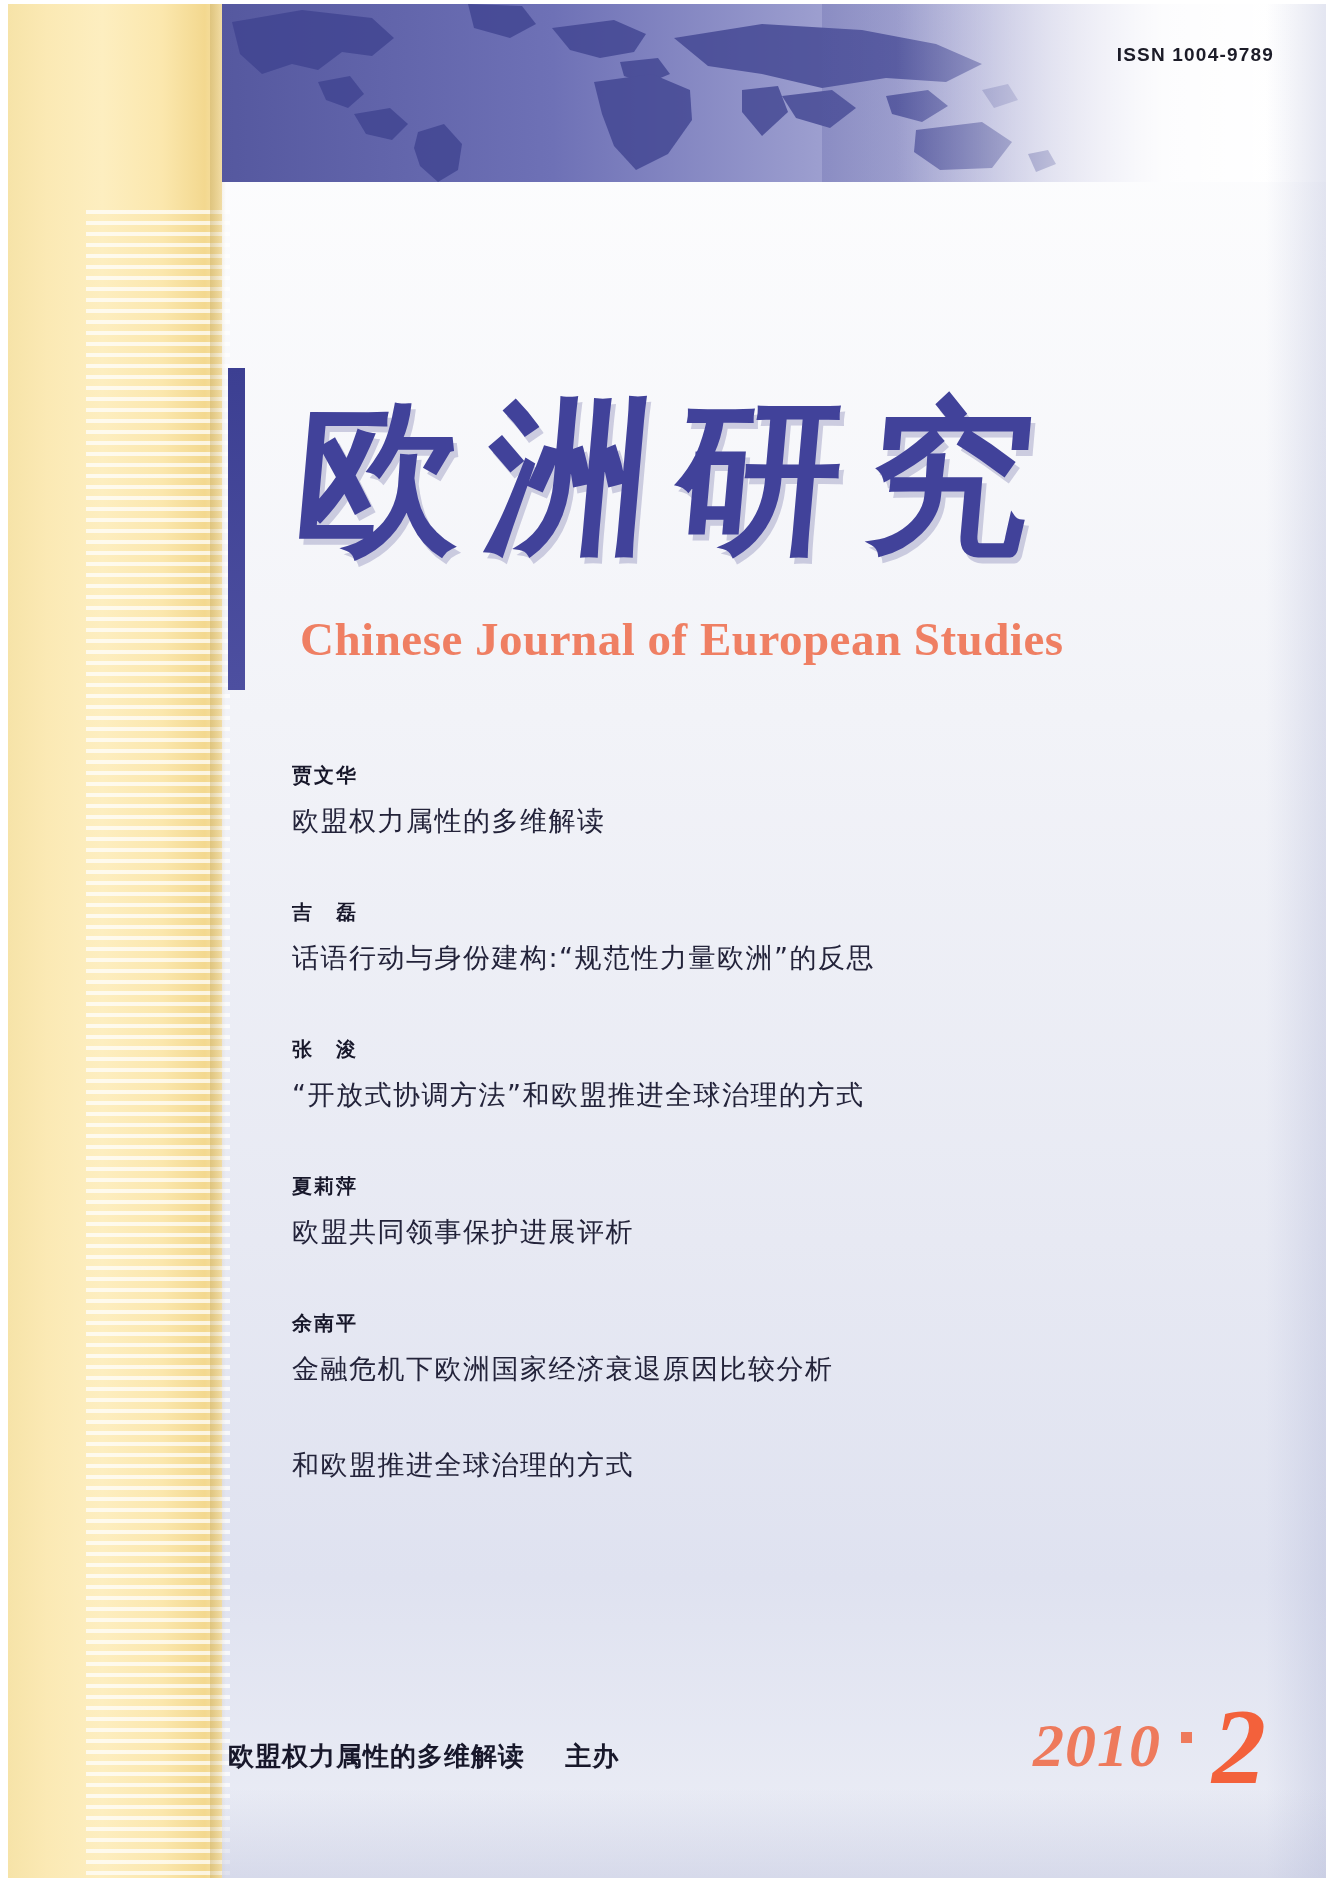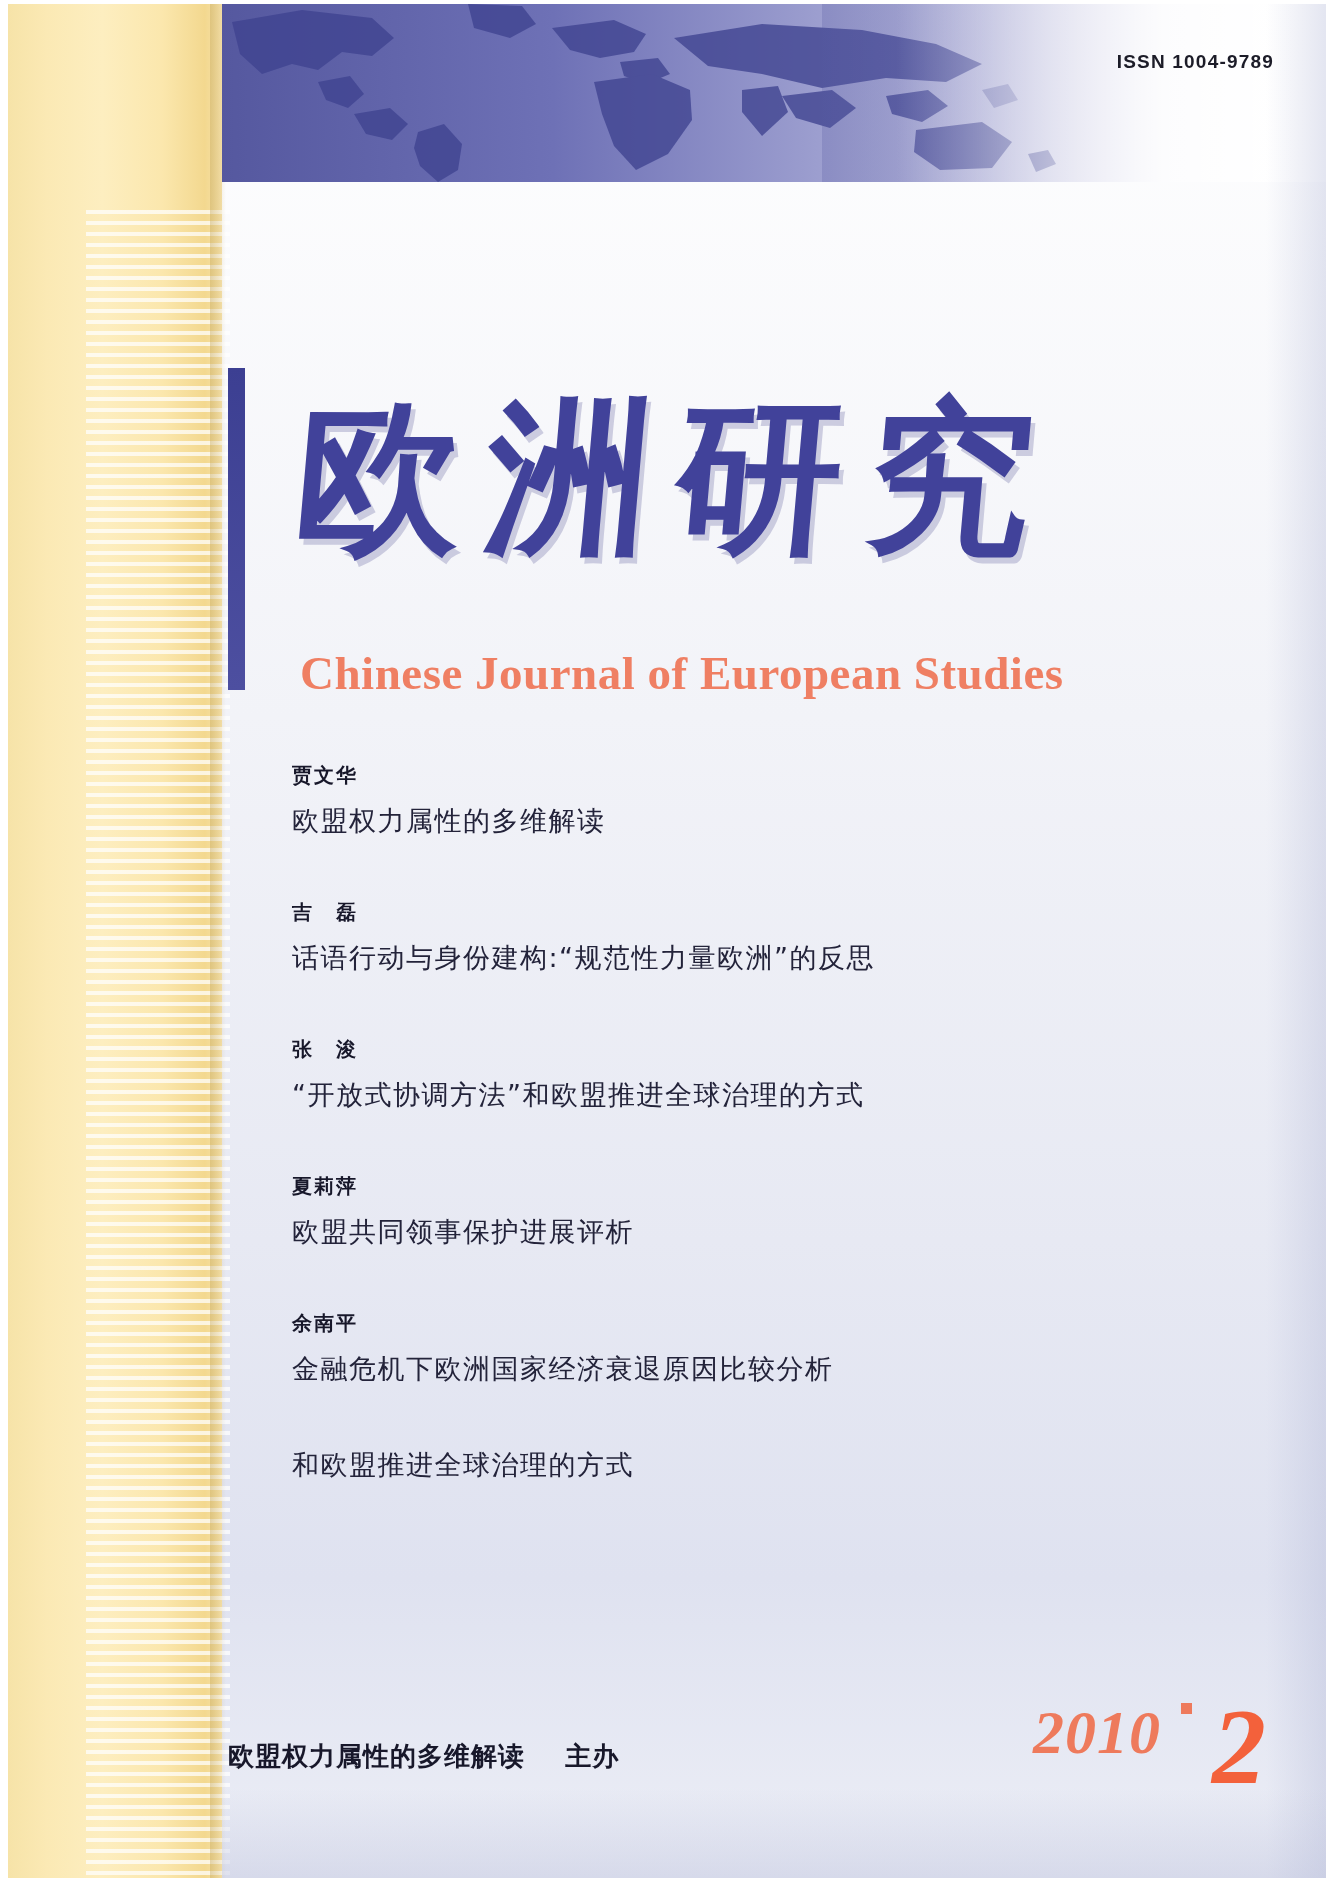--- a/index.html
+++ b/index.html
@@ -105,21 +105,21 @@
     position: absolute;
     right: 0; top: 0;
     width: 430px; height: 100%;
     background: linear-gradient(to right, rgba(255,255,255,0) 0%, rgba(255,255,255,0.92) 62%, #ffffff 100%);
   }
 
   
   .issn {
     position: absolute;
     right: 70px;
-    top: 51px;
+    top: 44px;
     font-family: "Liberation Sans", sans-serif;
     font-size: 19px;
     font-weight: 700;
     letter-spacing: 1.2px;
     color: #1c1c28;
     z-index: 12;
   }
 
   
   .blue-bar {
@@ -148,21 +148,20 @@
   .en-title {
     position: absolute;
     left: 300px; top: 612px;
     width: 1000px;
     font-family: "Liberation Serif", serif;
     font-size: 47px;
     font-weight: 700;
     color: #ef7f63;
     letter-spacing: 0.5px;
     white-space: nowrap;
-    margin-top: 34px;
   }
 
   
   .contents {
     position: absolute;
     left: 292px;
     top: 762px;
     width: 900px;
   }
   .entry { margin-bottom: 60px; }
@@ -195,21 +194,21 @@
     color: #17172a;
     letter-spacing: 1px;
     white-space: pre;
   }
 
   .issue {
     position: absolute;
     right: 78px;
     bottom: 116px;
     display: flex;
-    align-items: flex-start;
+    align-items: center;
     gap: 20px;
   }
   .issue .year {
     font-family: "Liberation Serif", serif;
     font-style: italic;
     font-size: 62px;
     font-weight: 700;
     color: #ee7a5c;
     letter-spacing: 1px;
     line-height: 0.95;

